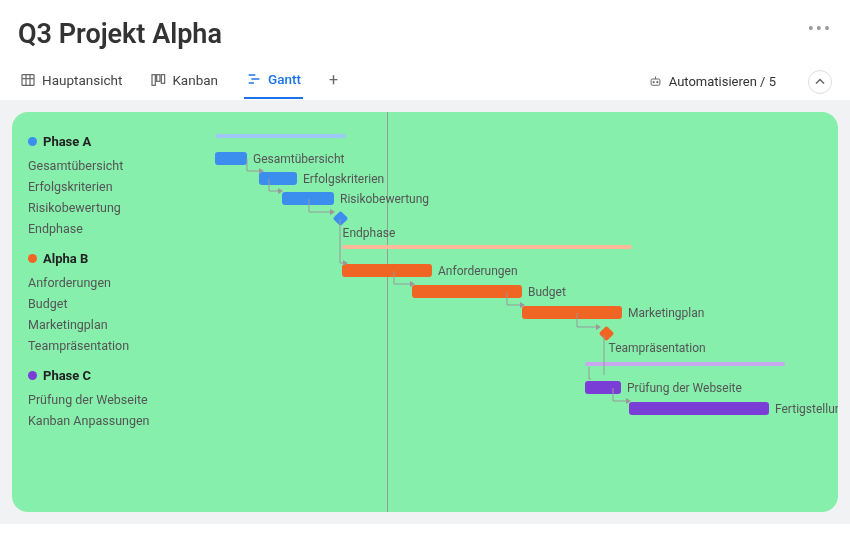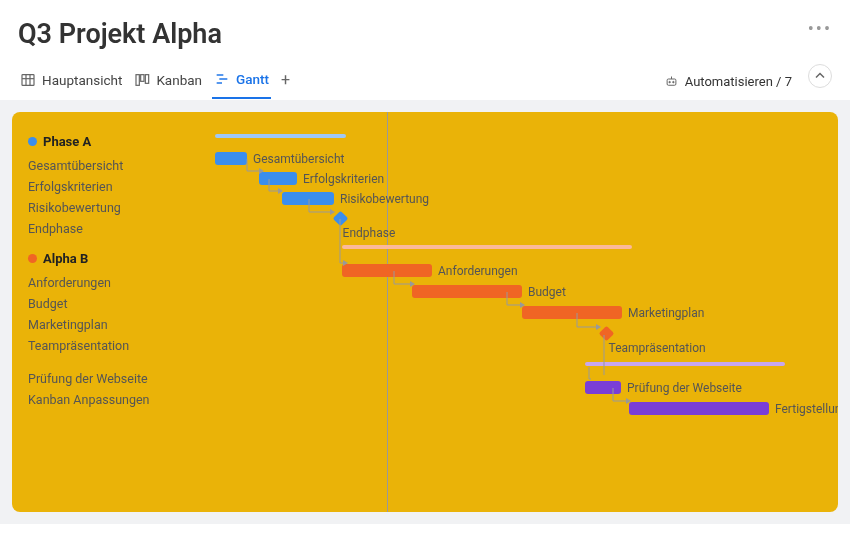--- a/index.html
+++ b/index.html
@@ -1,32 +1,32 @@
 <!DOCTYPE html>
 <html><head>
 <meta charset="utf-8">
 <style>
 *{box-sizing:border-box;margin:0;padding:0}
 body{font-family:-apple-system,BlinkMacSystemFont,"Segoe UI",Roboto,sans-serif;background:#fff;color:#333;width:850px;height:534px;overflow:hidden}
 .header{display:flex;justify-content:space-between;align-items:flex-start;padding:18px 18px 4px 18px}
 .title{font-size:27px;font-weight:600;color:#333}
 .more-icon{color:#999;font-size:18px;letter-spacing:2px;cursor:pointer}
-.toolbar{display:flex;padding:10px 18px 0 18px;gap:8px;border-bottom:1px solid transparent}
+.toolbar{display:flex;align-items:center;padding:10px 18px 0 18px;gap:24px;border-bottom:1px solid transparent}
 .tab{display:flex;align-items:center;gap:6px;font-size:13.5px;color:#444;padding:6px 2px 10px 2px;cursor:pointer}
 .tab.active{color:#1a73e8;border-bottom:2px solid #1a73e8;font-weight:500}
 .tab svg{width:16px;height:16px}
 .spacer{flex:1}
 .rbtn{display:flex;align-items:center;gap:6px;font-size:13px;color:#333;cursor:pointer}
 .rbtn svg{width:15px;height:15px;stroke:#666}
 .int-apps{display:flex;align-items:center;gap:1px;margin-left:-2px}
 .app-badge{width:16px;height:16px;border-radius:3px;display:flex;align-items:center;justify-content:center;font-size:8px;font-weight:bold;color:#fff}
 .plus2{font-size:10px;color:#777;margin-left:2px}
 .expand{width:24px;height:24px;border:1px solid #ddd;border-radius:50%;display:flex;align-items:center;justify-content:center;margin-left:8px;cursor:pointer}
 .canvas-wrap{background:#f1f2f4;padding:12px;height:calc(100% - 110px)}
-.canvas{background:#eab308;border-radius:8px;height:100%;position:relative;display:flex;overflow:hidden}
+.canvas{background:#86efac;border-radius:16px;height:100%;position:relative;display:flex;overflow:hidden}
 .sidebar{width:175px;padding:22px 8px 8px 16px;font-size:12.5px;color:#555}
 .phase{margin-bottom:12px}
 .phase-title{display:flex;align-items:center;gap:6px;font-weight:700;color:#222;font-size:13px;margin-bottom:6px}
 .dot{width:9px;height:9px;border-radius:50%}
 .phase .task{padding:3px 0;color:#555}
 .gantt{position:relative;flex:1}
 .today-line{position:absolute;top:0;bottom:0;left:200px;width:1px;background:#999}
 .group-line{position:absolute;height:4px;border-radius:2px}
 .bar{position:absolute;height:13px;border-radius:3px;display:flex;align-items:center}
 .bar .label{position:absolute;left:100%;margin-left:6px;font-size:12px;color:#555;white-space:nowrap}
@@ -78,21 +78,21 @@
   </div>
   <div class="tab" style="color:#666;font-size:16px">+</div>
   <div class="spacer"></div>
   <div class="rbtn" style="margin-left:14px">
     <svg viewBox="0 0 24 24">
         <rect x="5" y="8" width="14" height="10" rx="2" fill="none" stroke="#666" stroke-width="1.6"></rect>
         <circle cx="9" cy="13" r="1.3" fill="#666"></circle>
         <circle cx="15" cy="13" r="1.3" fill="#666"></circle>
         <line x1="12" y1="4" x2="12" y2="8" stroke="#666" stroke-width="1.6"></line>
       </svg>
-    <span>Automatisieren / 7</span>
+    <span>Automatisieren / 5</span>
   </div>
   <div class="expand">
     <svg width="10" height="10" viewBox="0 0 10 10">
         <path d="M1 6.5 L5 2.5 L9 6.5" fill="none" stroke="#666" stroke-width="1.5"></path>
       </svg>
   </div>
 </div>
 
 <div class="canvas-wrap">
 <div class="canvas">
@@ -112,20 +112,24 @@
       <div class="phase-title">
             <span class="dot" style="background:#f06524"></span>
             <span>Alpha B</span>
           </div>
       <div class="task">Anforderungen</div>
       <div class="task">Budget</div>
       <div class="task">Marketingplan</div>
       <div class="task">Teampräsentation</div>
     </div>
     <div class="phase">
+      <div class="phase-title">
+            <span class="dot" style="background:#7a3ed6"></span>
+            <span>Phase C</span>
+          </div>
       <div class="task">Prüfung der Webseite</div>
       <div class="task">Kanban Anpassungen</div>
     </div>
   </div>
 
   <div class="gantt">
     <div class="today-line"></div>
 
     <div class="group-line g-blue" style="left:28px;width:131px;top:22px"></div>
 

